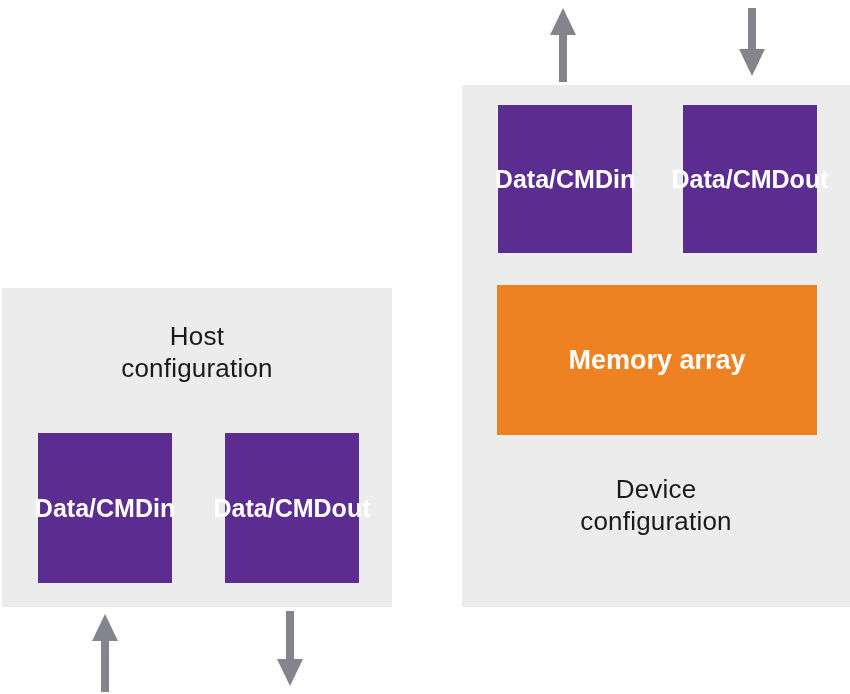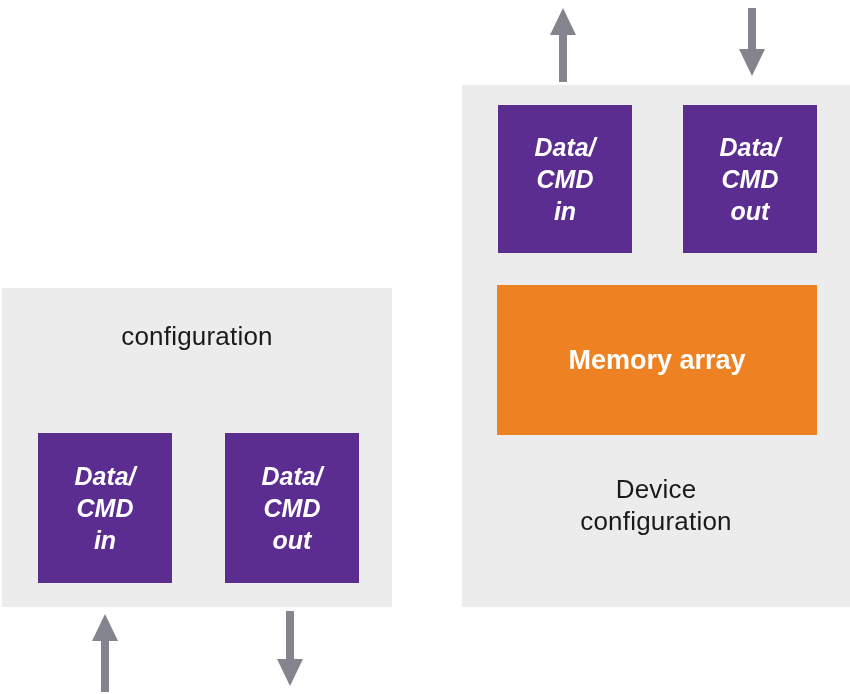--- a/index.html
+++ b/index.html
@@ -43,25 +43,23 @@
   .block-host  .block-title { top: 32px; }
   .block-device .block-title { top: 388px; }
   .pbox {
     position: absolute;
     background: var(--purple);
     color: var(--text-light);
     font-weight: 700;
     font-size: 25px;
     line-height: 32px;
     display: flex;
-    flex-direction: column;
     align-items: center;
     justify-content: center;
     text-align: center;
-    font-style: italic;
   }
   
   .block-host .pbox-in  { left: 36px;  top: 145px; width: 134px; height: 150px; }
   .block-host .pbox-out { left: 223px; top: 145px; width: 134px; height: 150px; }
   
   .block-device .pbox-in  { left: 36px;  top: 20px; width: 134px; height: 148px; }
   .block-device .pbox-out { left: 221px; top: 20px; width: 134px; height: 148px; }
   .obox {
     position: absolute;
     left: 35px; top: 200px;
@@ -114,20 +112,21 @@
     <div class="head-up"></div>
     <div class="shaft"></div>
   </div>
   <div class="arrow arrow-top-down">
     <div class="shaft"></div>
     <div class="head-down"></div>
   </div>
 
   <div class="block block-host">
     <div class="block-title">
+      <div>Host</div>
       <div>configuration</div>
     </div>
     <div class="pbox pbox-in">
       <div>Data/</div>
       <div>CMD</div>
       <div>in</div>
     </div>
     <div class="pbox pbox-out">
       <div>Data/</div>
       <div>CMD</div>

